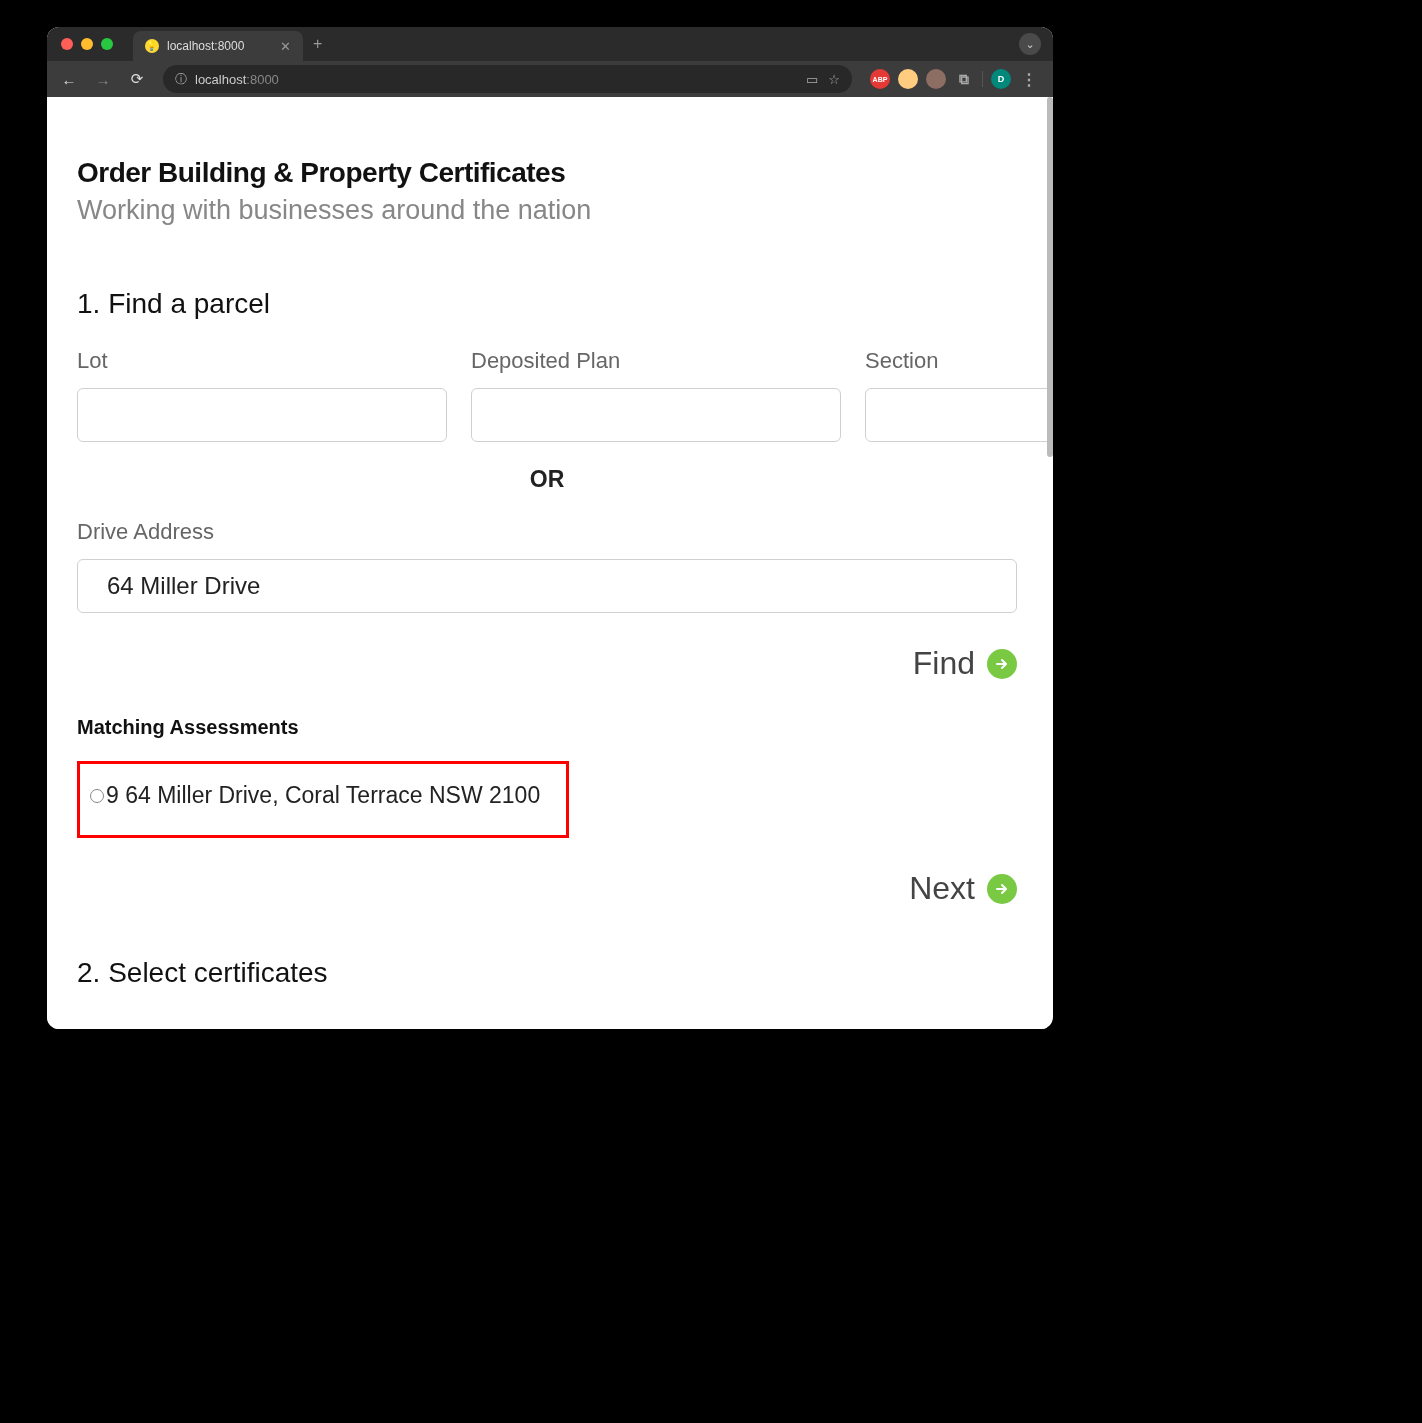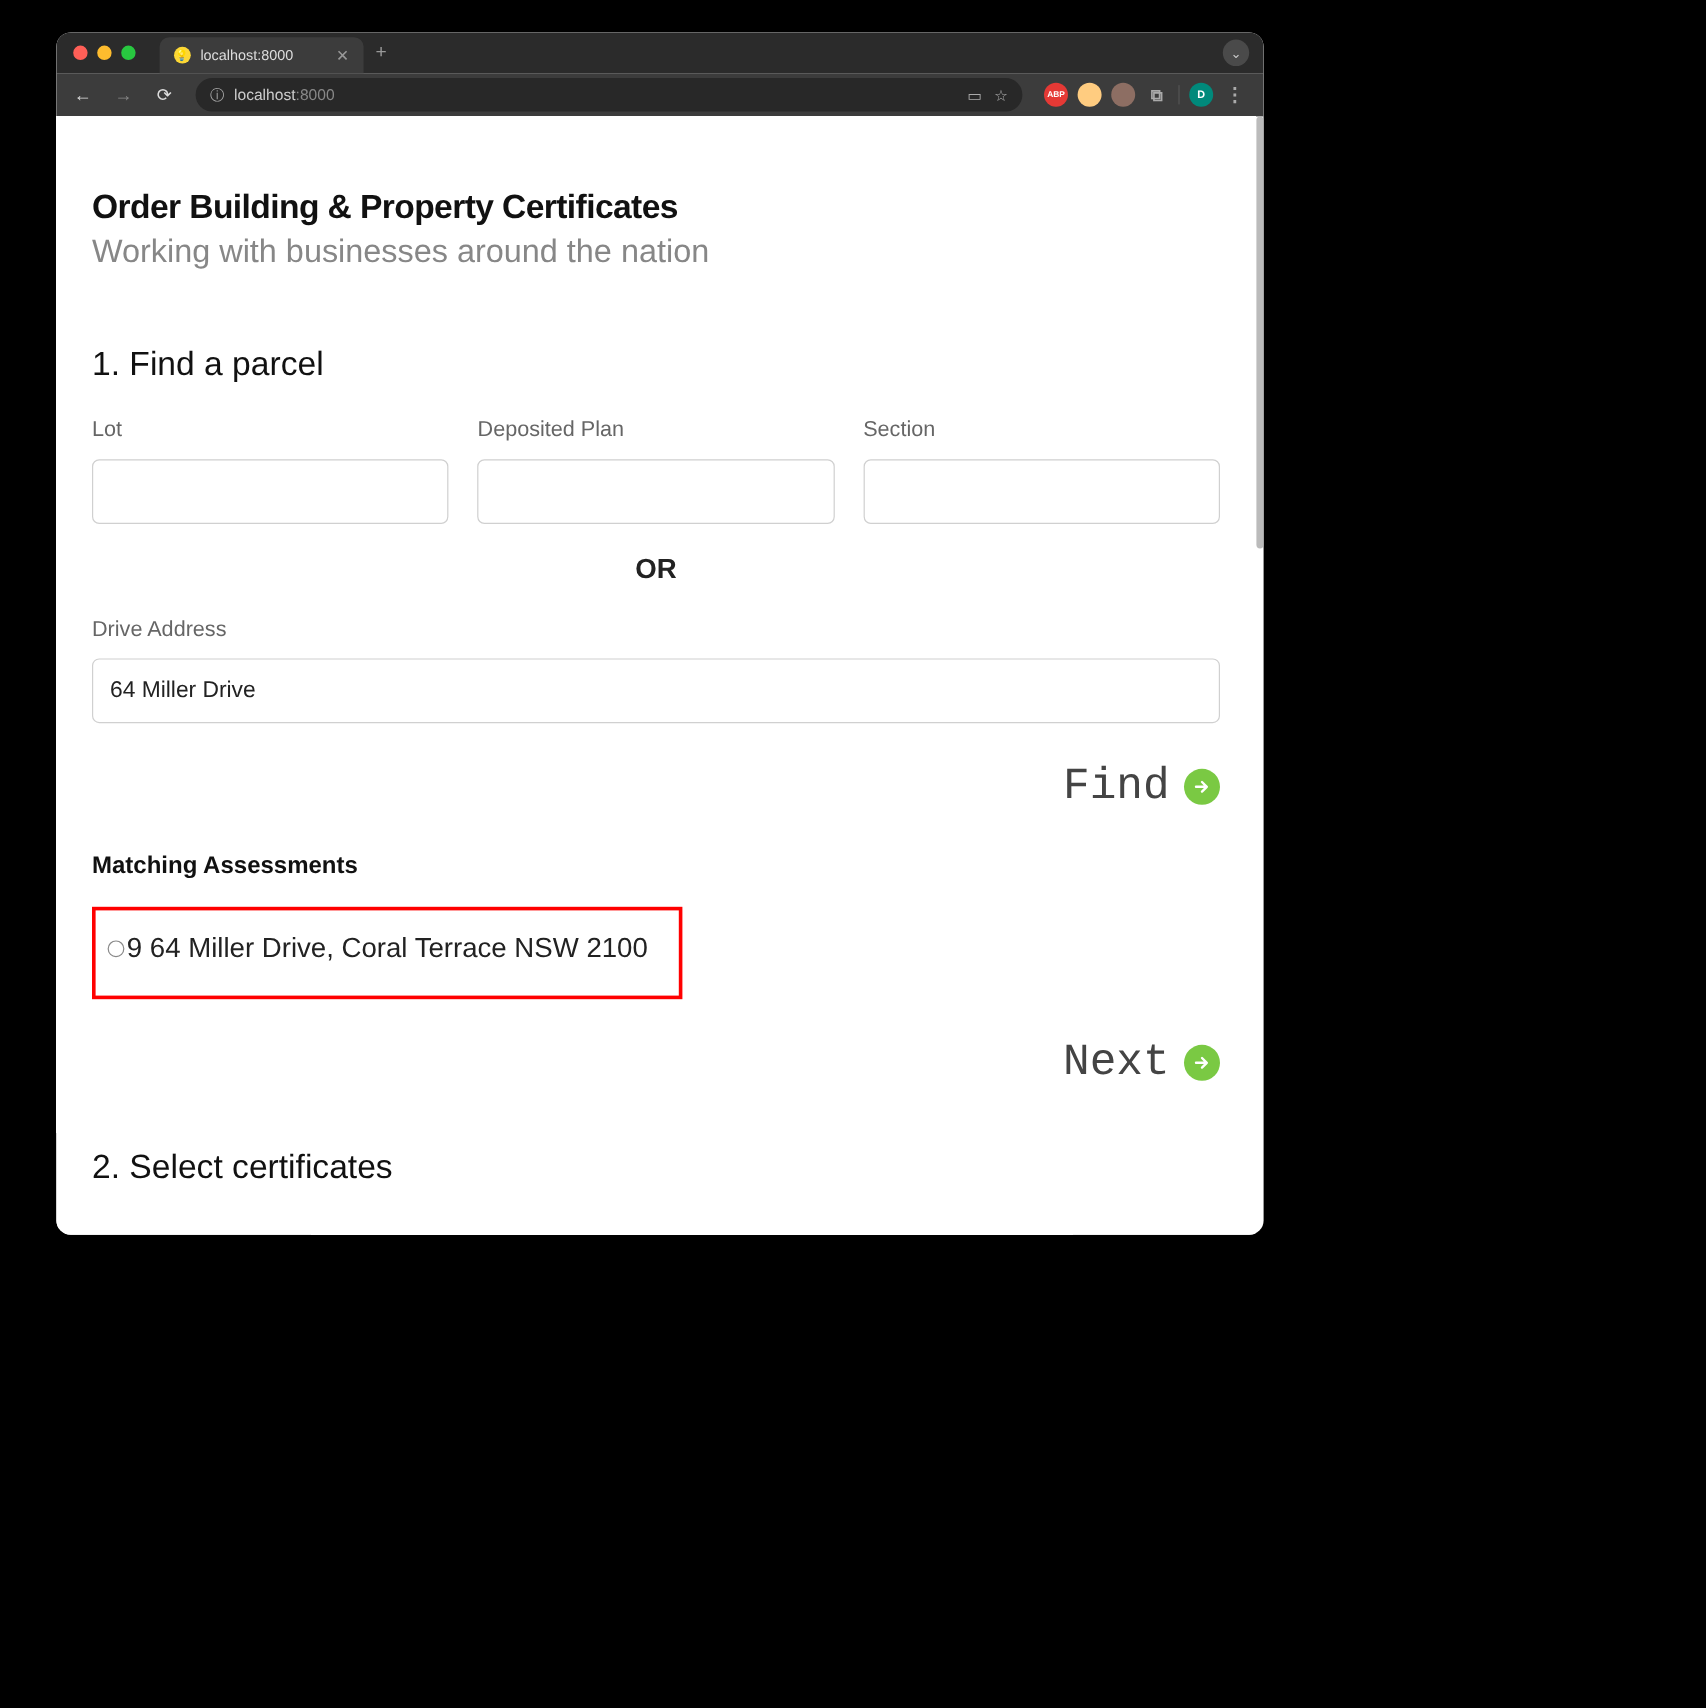--- a/index.html
+++ b/index.html
@@ -145,54 +145,53 @@
   margin-bottom: 28px;
 }
 .form-row {
   display: flex;
   gap: 24px;
   margin-bottom: 22px;
 }
 .form-group { flex: 1; display: flex; flex-direction: column; }
 .form-group.third { flex: 0 0 calc(33.333% - 16px); }
 .form-label {
-  font-size: 18px;
+  font-size: 22px;
   color: #666;
   margin-bottom: 14px;
   font-weight: 400;
 }
 .form-input {
   height: 54px;
   border: 1px solid #d0d0d0;
   border-radius: 6px;
-  padding: 0 14px;
-  font-size: 19px;
+  padding: 0 29px;
+  font-size: 24px;
   color: #222;
   background: #fff;
 }
 .or-divider {
   text-align: center;
   font-size: 23px;
   font-weight: 700;
   color: #222;
   margin: 24px 0 26px 0;
 }
 .action-row {
   display: flex;
   justify-content: flex-end;
   align-items: center;
   gap: 12px;
   margin-top: 32px;
   margin-bottom: 34px;
 }
 .action-label {
-  font-size: 37px;
+  font-size: 32px;
   color: #444;
   font-weight: 400;
-  font-family: Liberation Mono, monospace;
 }
 .action-icon {
   width: 30px; height: 30px;
   background: #7ac943;
   border-radius: 50%;
   display: flex; align-items: center; justify-content: center;
 }
 .subsection-title {
   font-size: 20px;
   font-weight: 700;

